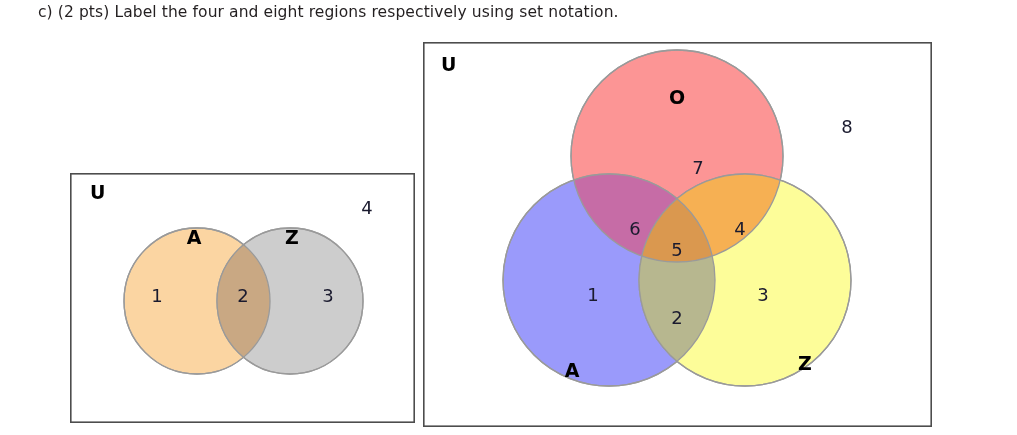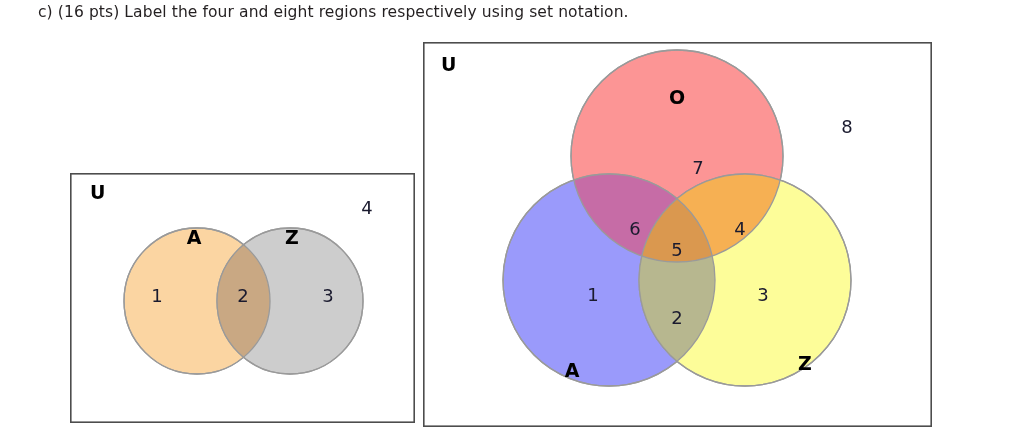--- a/index.html
+++ b/index.html
@@ -64,21 +64,21 @@
     font-weight: normal;
     font-size: 18px;
     fill: #1a1a2e;
     text-anchor: middle;
     dominant-baseline: middle;
   }
 </style>
 </head>
 <body>
 
-<div class="question-text">c) (16 pts) Label the four and eight regions respectively using set notation.</div>
+<div class="question-text">c) (2 pts) Label the four and eight regions respectively using set notation.</div>
 
 <div class="venn-panel" id="venn-two-set">
   <svg width="345" height="250" viewBox="0 0 345 250">
     <defs>
       <clipPath id="clip-two-A">
         <circle cx="127" cy="128" r="73"></circle>
       </clipPath>
     </defs>
 
     <rect class="frame-rect" x="0.8" y="0.8" width="343.4" height="248.4"></rect>

